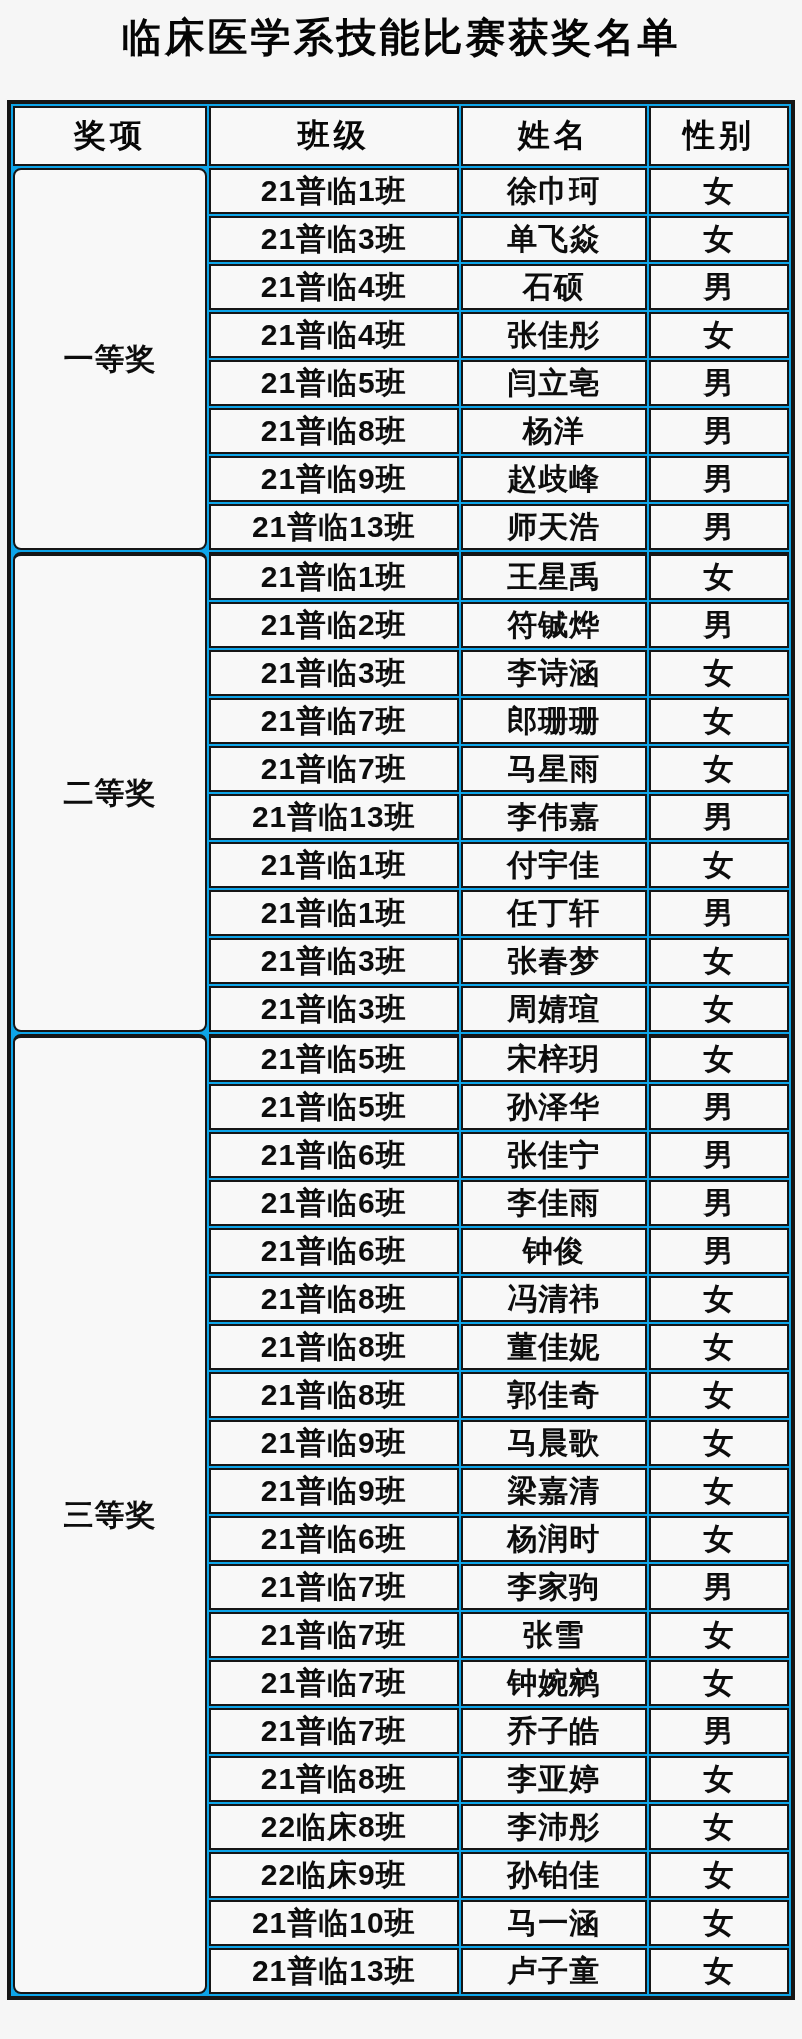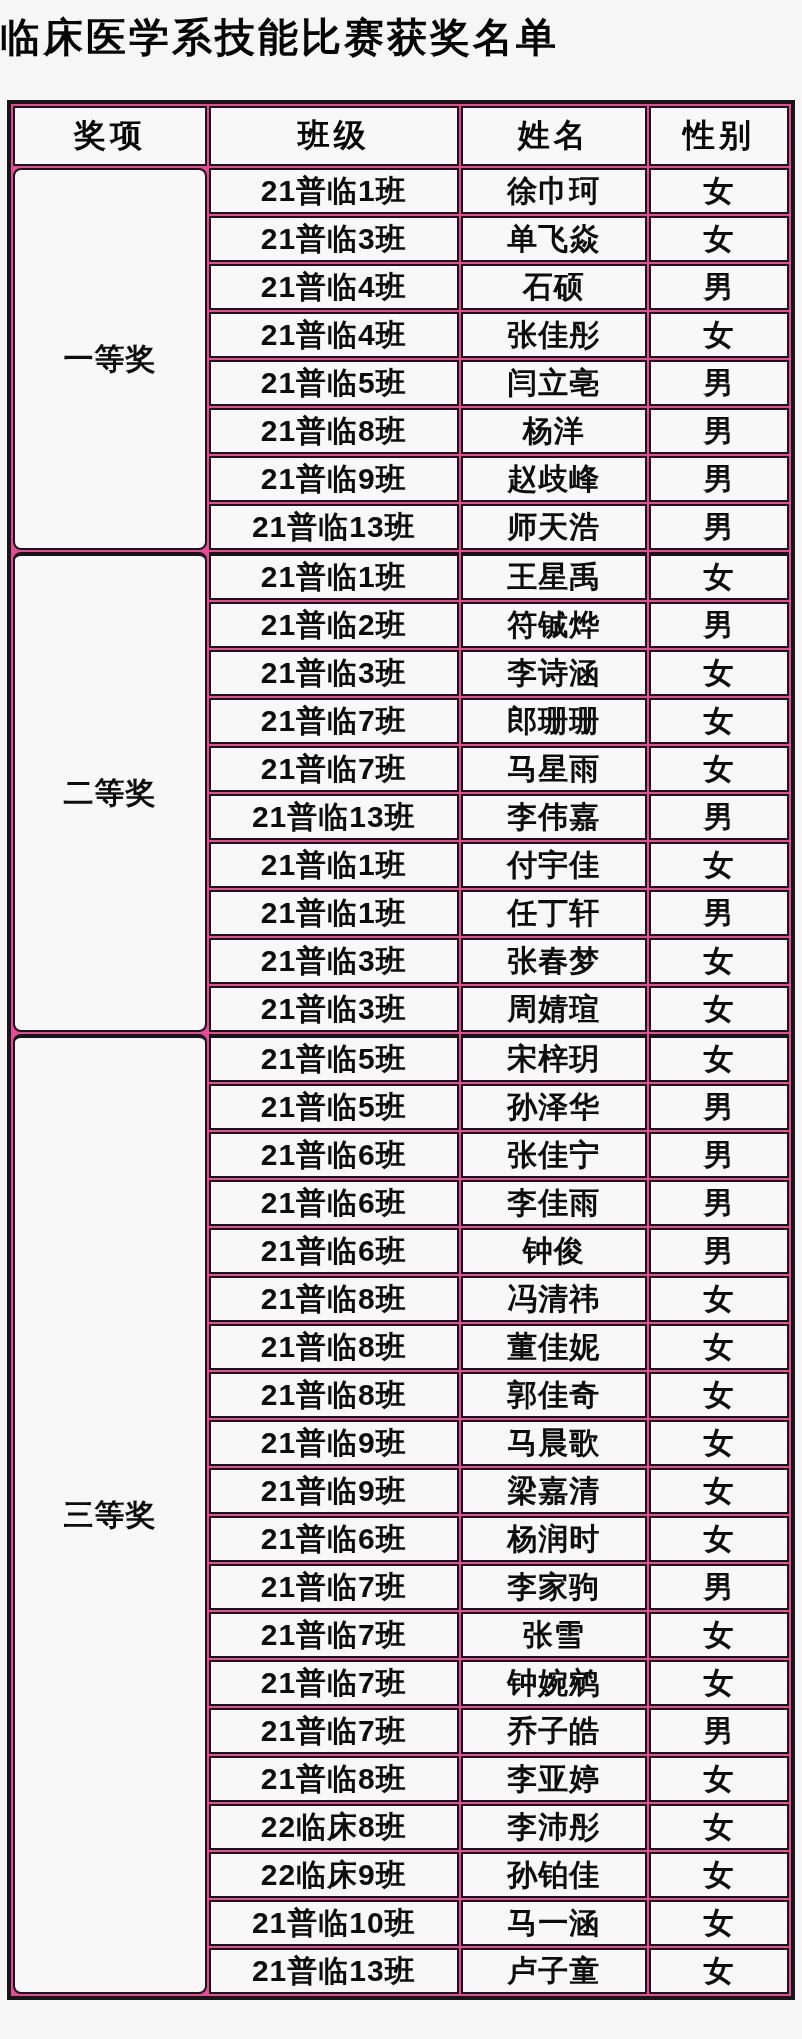--- a/index.html
+++ b/index.html
@@ -10,34 +10,35 @@
     width: 802px;
     height: 2039px;
     background: #f6f6f6;
     font-family: "Liberation Sans", "DejaVu Sans", sans-serif;
     color: #0d0d0d;
     overflow: hidden;
   }
   .page-title {
     margin: 10px 0 0 0;
     padding: 0;
+    text-align: center;
     font-size: 40px;
     line-height: 54px;
     font-weight: 700;
     letter-spacing: 3px;
     color: #050505;
   }
   table.awards {
     table-layout: fixed;
     width: 788px;
     margin: 36px auto 0 auto;
     border: 4px solid #161616;
     border-spacing: 2px;
     border-collapse: separate;
-    background: #ec4899;
+    background: #0ea5e9;
   }
   col.c-award  { width: 25.2%; }
   col.c-class  { width: 32.4%; }
   col.c-name   { width: 24.2%; }
   col.c-gender { width: 18.2%; }
   th, td {
     border: 2px solid #161616;
     background: #f8f8f8;
     text-align: center;
     vertical-align: middle;

